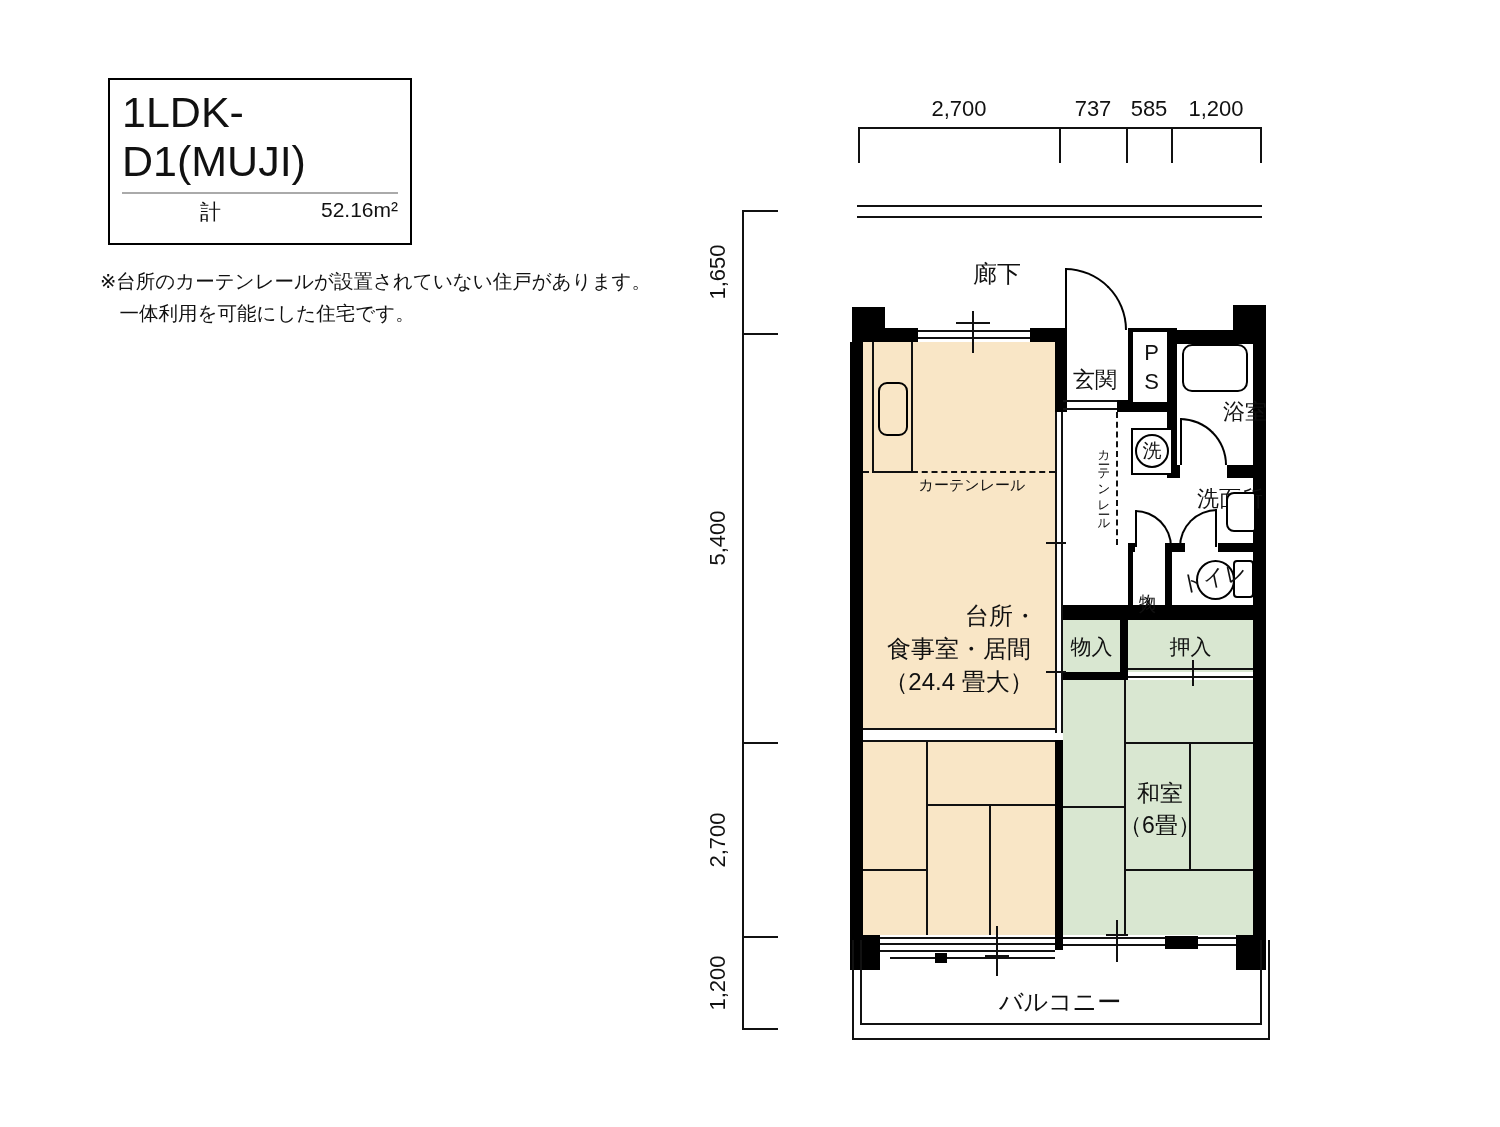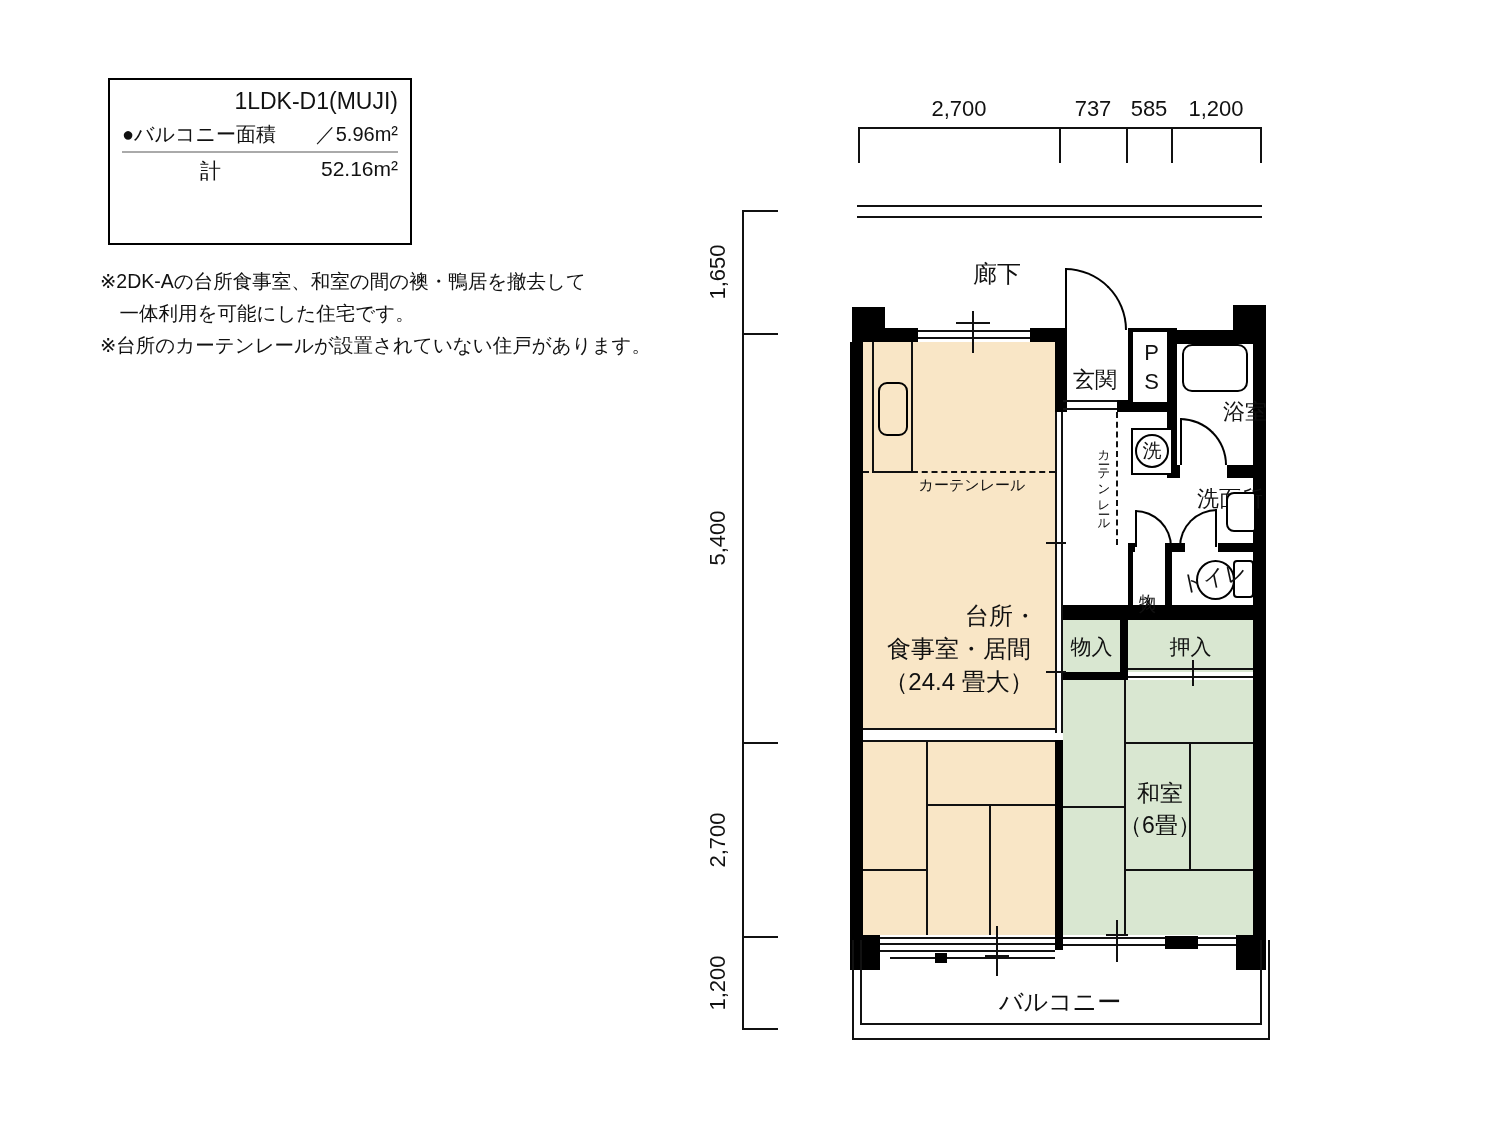--- a/index.html
+++ b/index.html
@@ -21,48 +21,43 @@
          border-top-right-radius:100% 100%;}
   .arc-l{position:absolute;box-sizing:border-box;border:0 solid #000;
          border-left-width:2px;border-top-width:2px;border-right-width:2px;
          border-top-left-radius:100% 100%;}
   .fixture{position:absolute;box-sizing:border-box;border:2.5px solid #000;background:#fff;}
   .dim-lbl{font-size:22px;}
   .vdim{transform:rotate(-90deg);}
   
   #infobox{position:absolute;left:108px;top:78px;width:304px;height:167px;
            border:2.5px solid #000;box-sizing:border-box;padding:6px 12px 0 12px;}
-  #infobox .title{font-size:23px;letter-spacing:0px;text-align:right;margin:2px 0 6px 0;}
+  #infobox .title{font-size:43px;letter-spacing:0px;text-align:left;margin:2px 0 6px 0;}
   .inforow{display:flex;justify-content:space-between;font-size:20px;margin-top:2px;}
   #info-divider{border-bottom:2px solid #aaa;margin-top:3px;}
   .totalrow{display:flex;justify-content:space-between;font-size:21px;margin-top:4px;padding-left:78px;}
   #notes{position:absolute;left:100px;top:265px;font-size:19.5px;line-height:1.65;}
 </style>
 </head>
 <body>
 
 <div id="stage">
 
   <div id="infobox">
     <div class="title">1LDK-D1(MUJI)</div>
-    <div class="inforow">
-      <span>●バルコニー面積</span>
-      <span>／5.96m²</span>
-    </div>
     <div id="info-divider"></div>
     <div class="totalrow">
       <span>計</span>
       <span>52.16m²</span>
     </div>
   </div>
 
   <div id="notes">
-    <div>※2DK-Aの台所食事室、和室の間の襖・鴨居を撤去して</div>
+    <div>※台所のカーテンレールが設置されていない住戸があります。</div>
     <div>　一体利用を可能にした住宅です。</div>
-    <div>※台所のカーテンレールが設置されていない住戸があります。</div>
   </div>
 
   <div class="ln" style="left:858px;top:127px;width:404px;height:2px"></div>
   <div class="ln" style="left:858px;top:127px;width:2px;height:36px"></div>
   <div class="ln" style="left:1059px;top:127px;width:2px;height:36px"></div>
   <div class="ln" style="left:1126px;top:127px;width:2px;height:36px"></div>
   <div class="ln" style="left:1171px;top:127px;width:2px;height:36px"></div>
   <div class="ln" style="left:1260px;top:127px;width:2px;height:36px"></div>
   <div class="lbl dim-lbl" style="left:909px;top:96px;width:100px">2,700</div>
   <div class="lbl dim-lbl" style="left:1043px;top:96px;width:100px">737</div>

